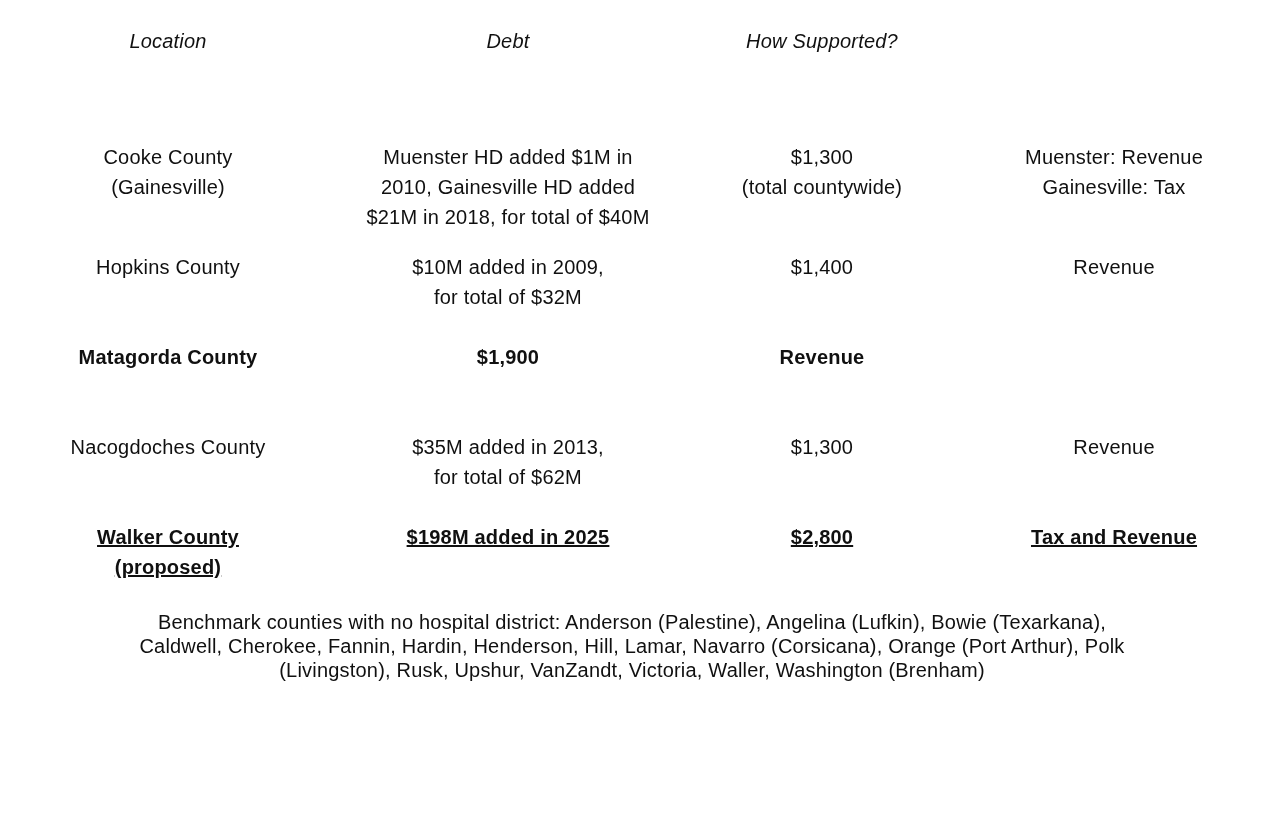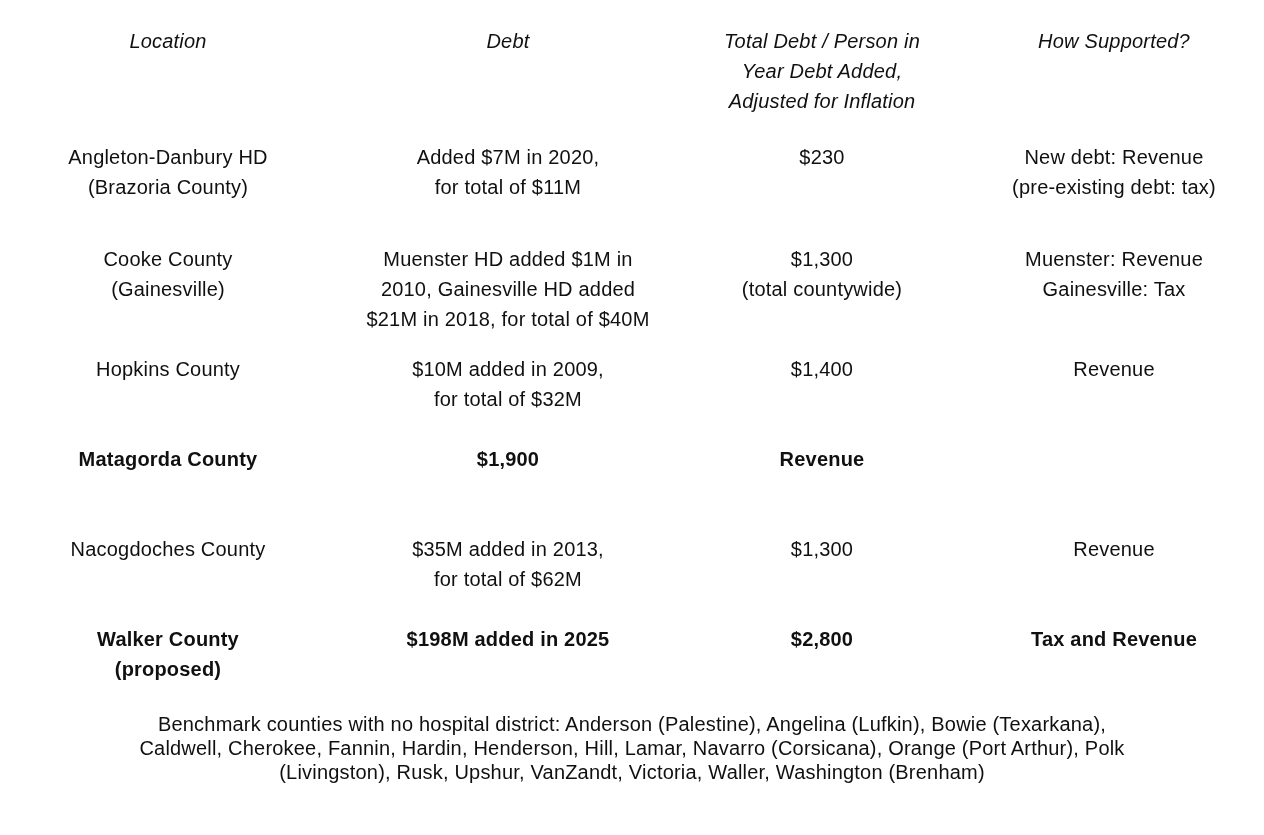--- a/index.html
+++ b/index.html
@@ -34,53 +34,41 @@
   .thead .cell {
     font-style: italic;
     font-weight: 400;
   }
   .r1 { height: 102px; }
   .r2 { height: 110px; }
   .r3 { height: 90px; }
   .r4 { height: 90px; font-weight: bold; }
   .r5 { height: 90px; }
   .r6 { height: 88px; }
-  .r6 .cell { font-weight: 700; }
+  .r6 .cell { font-weight: 700; text-decoration: underline; }
   .footnote {
     font-size: 20px;
     line-height: 24px;
     letter-spacing: 0.2px;
     text-align: center;
     white-space: pre-line;
     padding: 0 20px;
   }
 </style>
 </head>
 <body>
 
 <div class="page">
 
   <div class="trow thead">
     <div class="cell">Location</div>
     <div class="cell">Debt</div>
-    <div class="cell">Total Debt / Person in
-Year Debt Added,
-Adjusted for Inflation</div>
     <div class="cell">How Supported?</div>
   </div>
 
-  <div class="trow r1">
-    <div class="cell">Angleton-Danbury HD
-(Brazoria County)</div>
-    <div class="cell">Added $7M in 2020,
-for total of $11M</div>
-    <div class="cell">$230</div>
-    <div class="cell">New debt: Revenue
-(pre-existing debt: tax)</div>
-  </div>
 
   <div class="trow r2">
     <div class="cell">Cooke County
 (Gainesville)</div>
     <div class="cell">Muenster HD added $1M in
 2010, Gainesville HD added
 $21M in 2018, for total of $40M</div>
     <div class="cell">$1,300
 (total countywide)</div>
     <div class="cell">Muenster: Revenue

